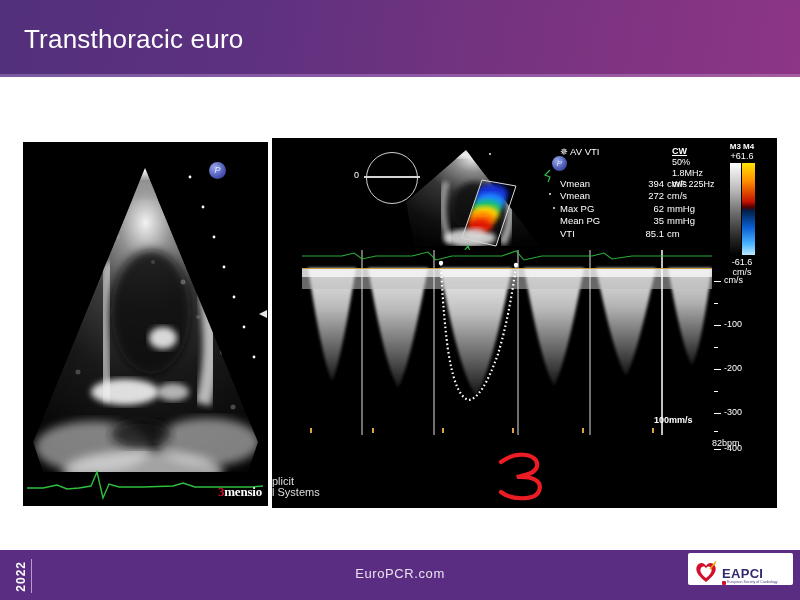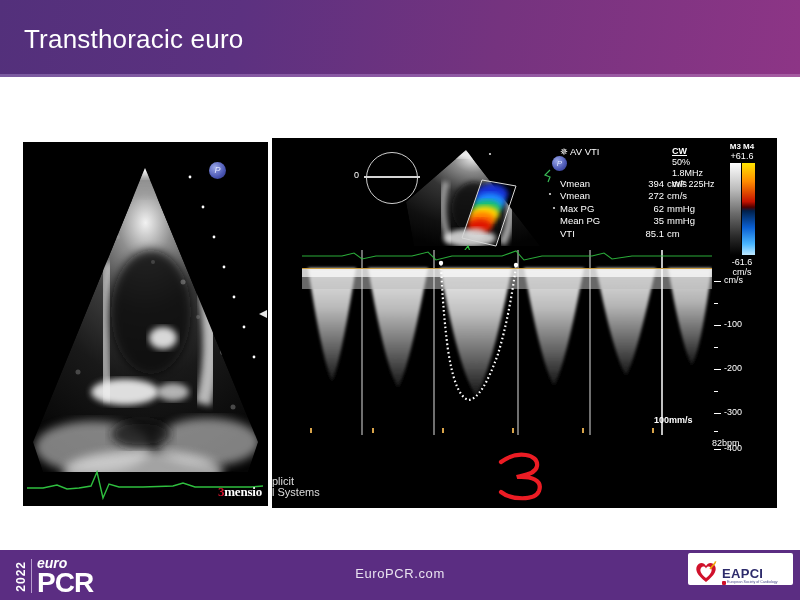--- a/index.html
+++ b/index.html
@@ -380,24 +380,20 @@
 
   <svg class="red-annot" viewBox="0 0 70 56">
     <path d="M14 14 C30 2 52 6 50 18 C49 27 32 28 30 29 C44 28 56 32 52 43 C48 53 24 52 14 44" fill="none" stroke="#ec1c24" stroke-width="4.2" stroke-linecap="round"></path>
   </svg>
 </div>
 
 <div class="footer"></div>
 <div class="f-logo">
   <div class="f-year">2022</div>
   <div class="f-divider"></div>
-  <div>
-    <div class="f-euro">euro</div>
-    <div class="f-pcr">PCR</div>
-  </div>
 </div>
 <div class="f-site">EuroPCR.com</div>
 <div class="eapci">
   <svg width="26" height="26" viewBox="0 0 26 26">
     <path d="M13 23 C4 16 2 11 4 7 C6 3 11 3 13 7 C15 3 20 3 22 7 C24 11 22 16 13 23 Z" fill="#d0112b"></path>
     <path d="M13 19 C7.5 14.5 6.5 11.5 8 9 C9.4 6.8 12 7 13 9.4 C14 7 16.6 6.8 18 9 C19.5 11.5 18.5 14.5 13 19 Z" fill="#ffffff"></path>
     <path d="M17 10 L22 4" stroke="#f0a400" stroke-width="1.6"></path>
     <path d="M21 3 l2.4 -1 l-0.8 2.6 Z" fill="#f0a400"></path>
   </svg>
   <div class="eapci-txt">

